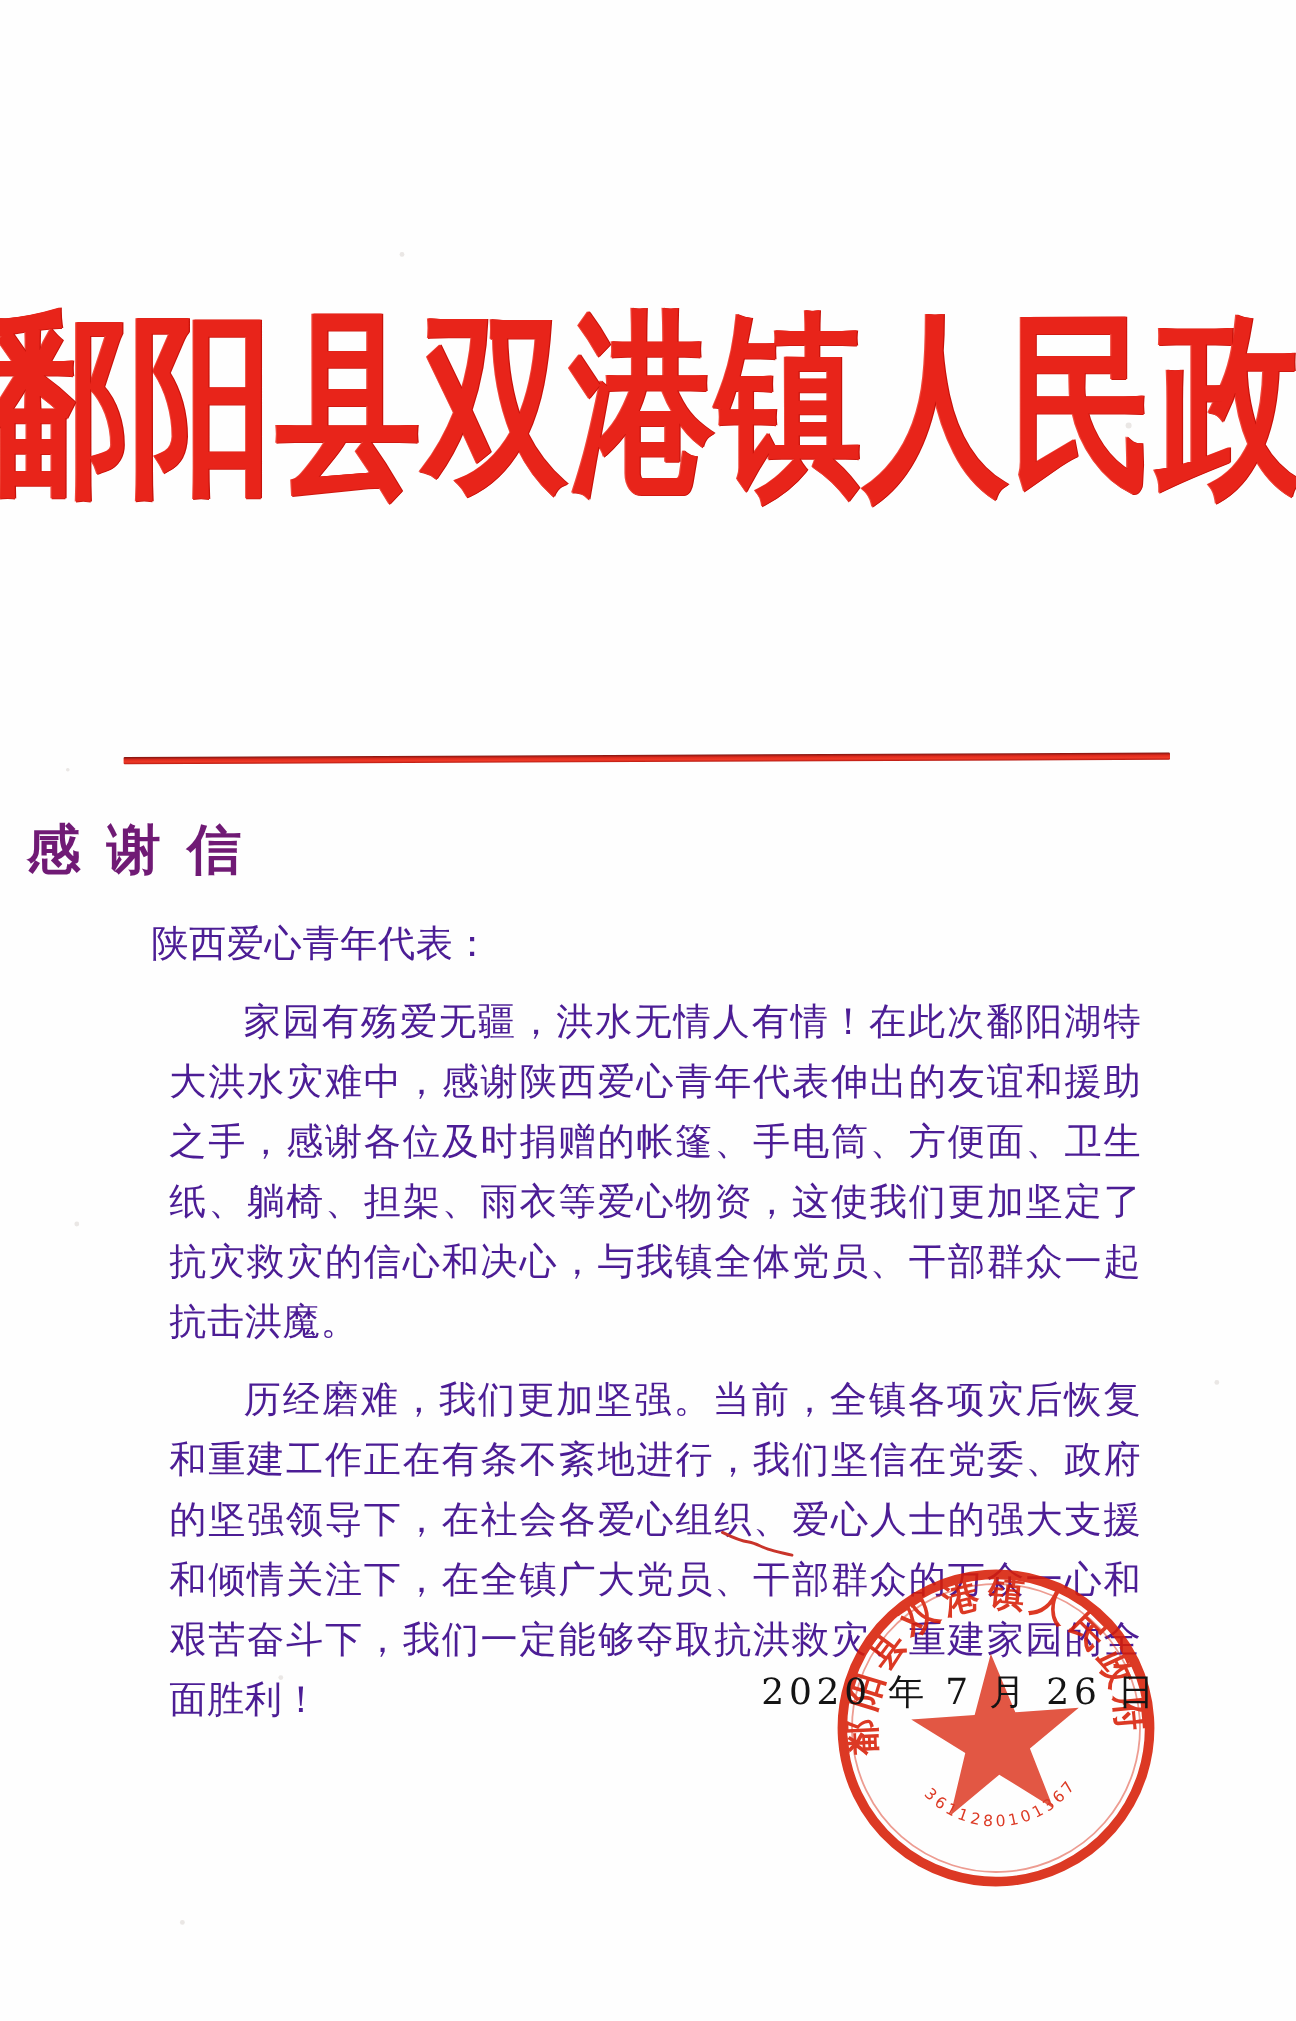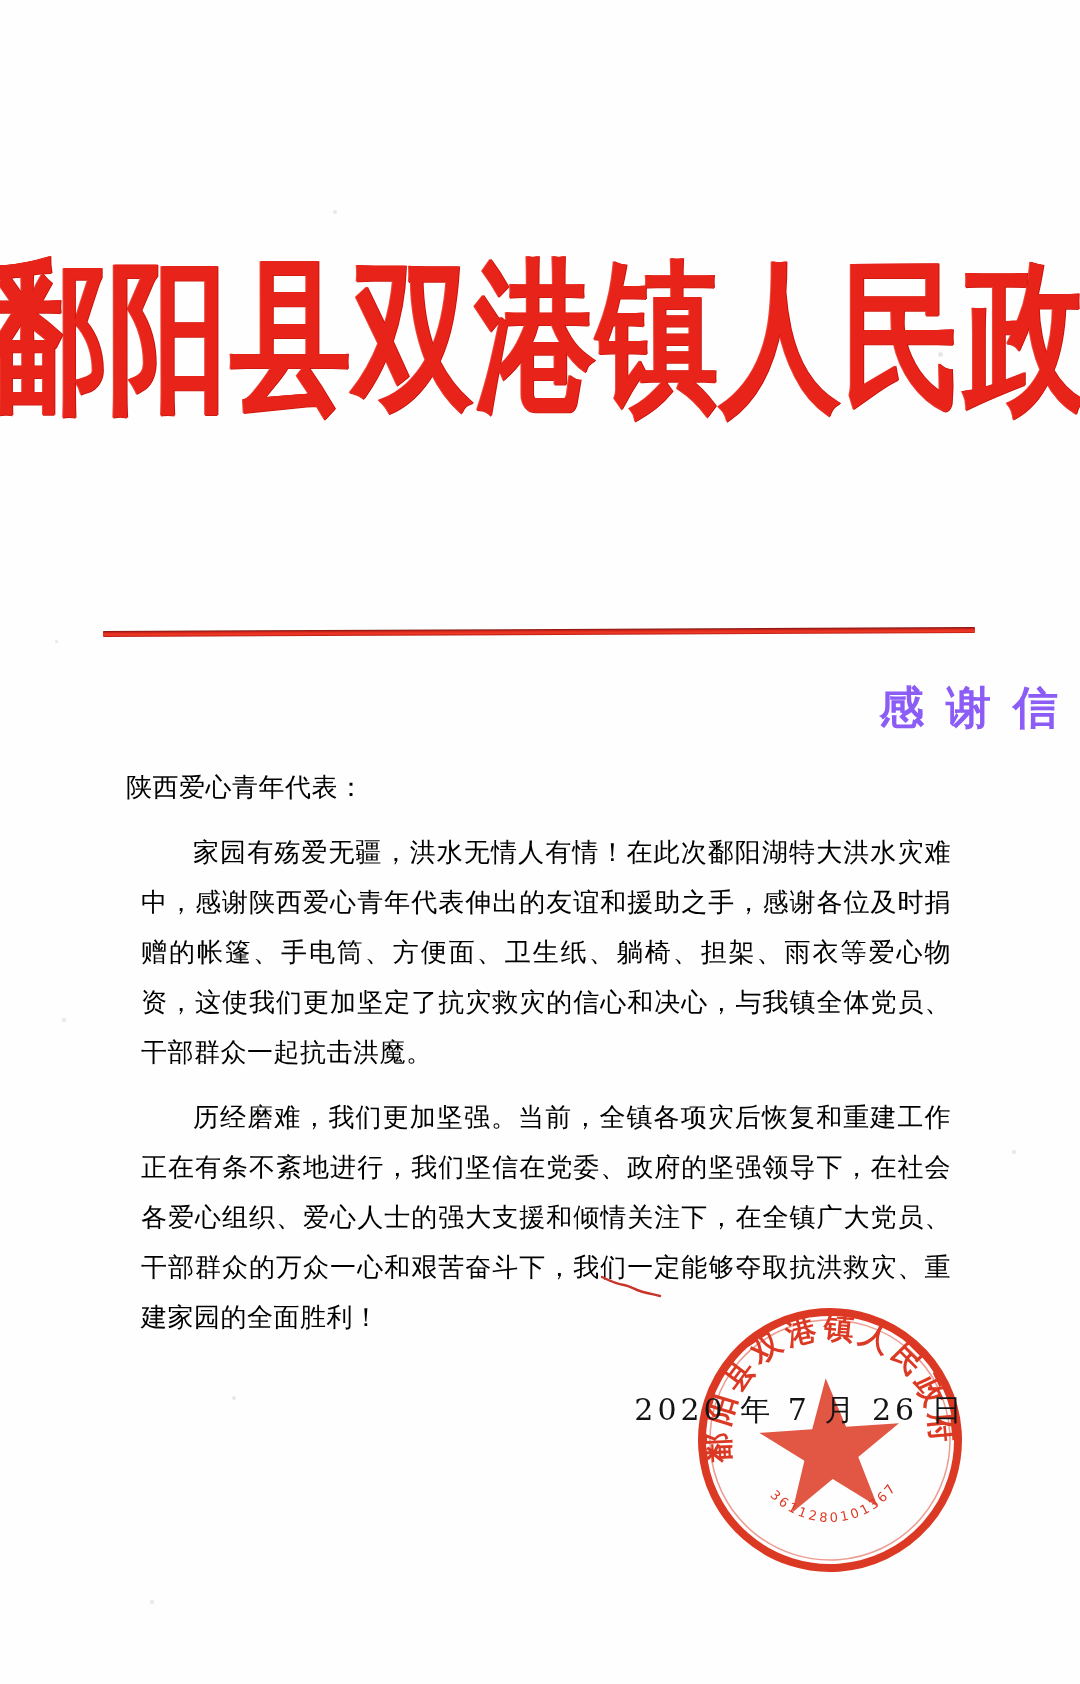--- a/index.html
+++ b/index.html
@@ -65,39 +65,39 @@
     border-radius: 1px;
     transform: rotate(-0.25deg);
   }
 
   
   .doc-title {
     position: absolute;
     top: 678px;
     left: 0;
     width: 1080px;
-    text-align: right;
+    text-align: left;
     font-family: "DejaVu Serif", "Liberation Serif", serif;
     font-size: 45px;
     font-weight: 700;
     letter-spacing: 22px;
     text-indent: 22px;
-    color: #8b5cf6;
+    color: #701a75;
   }
 
   
   .body-block {
     position: absolute;
     top: 762px;
     left: 126px;
     width: 840px;
     font-family: "DejaVu Serif", "Liberation Serif", serif;
-    font-size: 26px;
+    font-size: 31px;
     line-height: 50px;
-    color: #000000;
+    color: #4c1d95;
     letter-spacing: 0.5px;
   }
   .salutation {
     margin: 0 0 2px 0;
     white-space: nowrap;
   }
   .para {
     margin: 15px;
     text-indent: 2em;
     text-align: justify;

